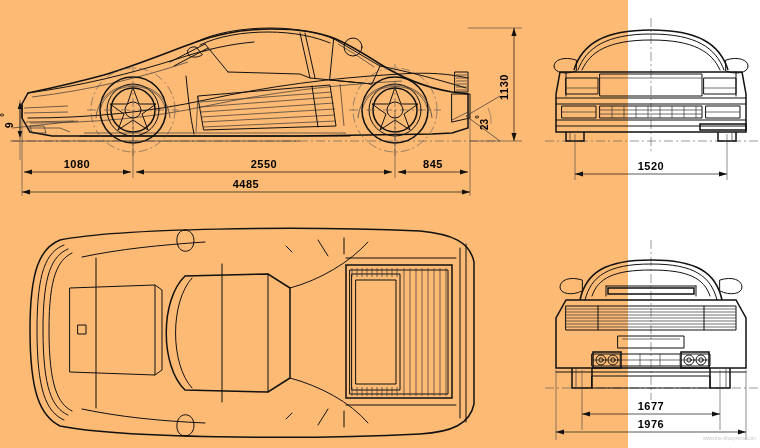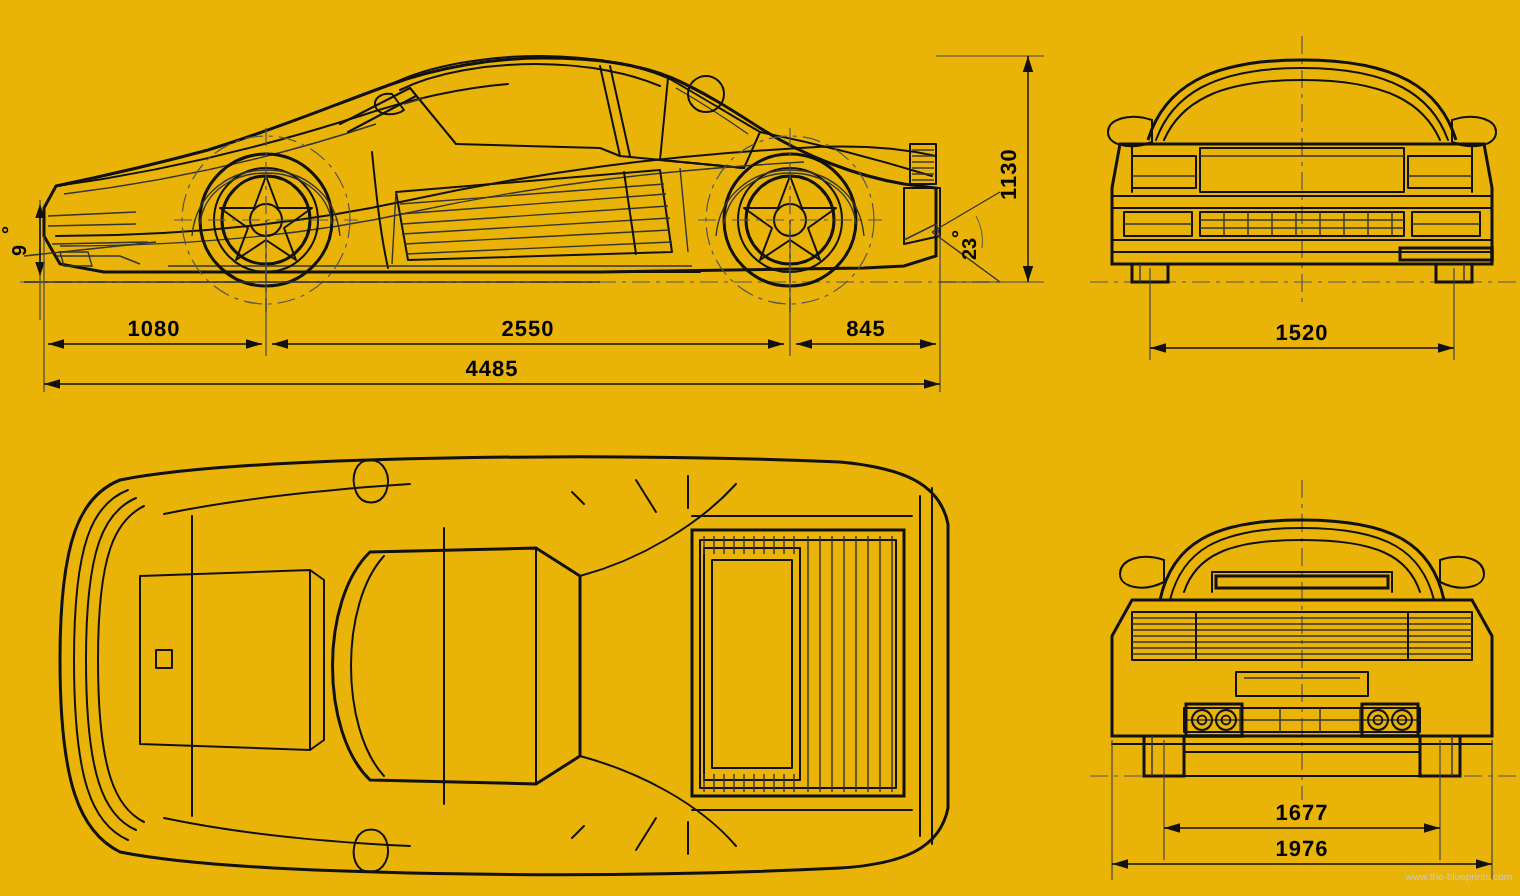--- a/index.html
+++ b/index.html
@@ -1,17 +1,17 @@
 <!DOCTYPE html>
 <html><head>
 <meta charset="utf-8">
 <style>
   html,body{margin:0;padding:0;background:#ffffff;}
   body{width:760px;height:448px;overflow:hidden;font-family:"Liberation Sans",sans-serif;}
-  #sheet{position:relative;width:760px;height:448px;background:#eab308;}
+  #sheet{position:relative;width:628px;height:448px;background:#fdba74;}
   svg{display:block;}
   .ln{fill:none;stroke:#111;stroke-width:1;stroke-linejoin:round;stroke-linecap:round;}
   .lnT{fill:none;stroke:#111;stroke-width:1.5;}
   .thin{fill:none;stroke:#333;stroke-width:0.7;}
   .hair{fill:none;stroke:#555;stroke-width:0.5;}
   .dim{fill:none;stroke:#111;stroke-width:0.7;}
   .ext{fill:none;stroke:#444;stroke-width:0.6;}
   .ctr{fill:none;stroke:#555;stroke-width:0.6;stroke-dasharray:9 3 2 3;}
   .dimtext{font-family:"Liberation Sans",sans-serif;font-size:11px;font-weight:bold;fill:#000;letter-spacing:0.5px;}
   .dimtextsm{font-family:"Liberation Sans",sans-serif;font-size:10px;font-weight:bold;fill:#000;}

